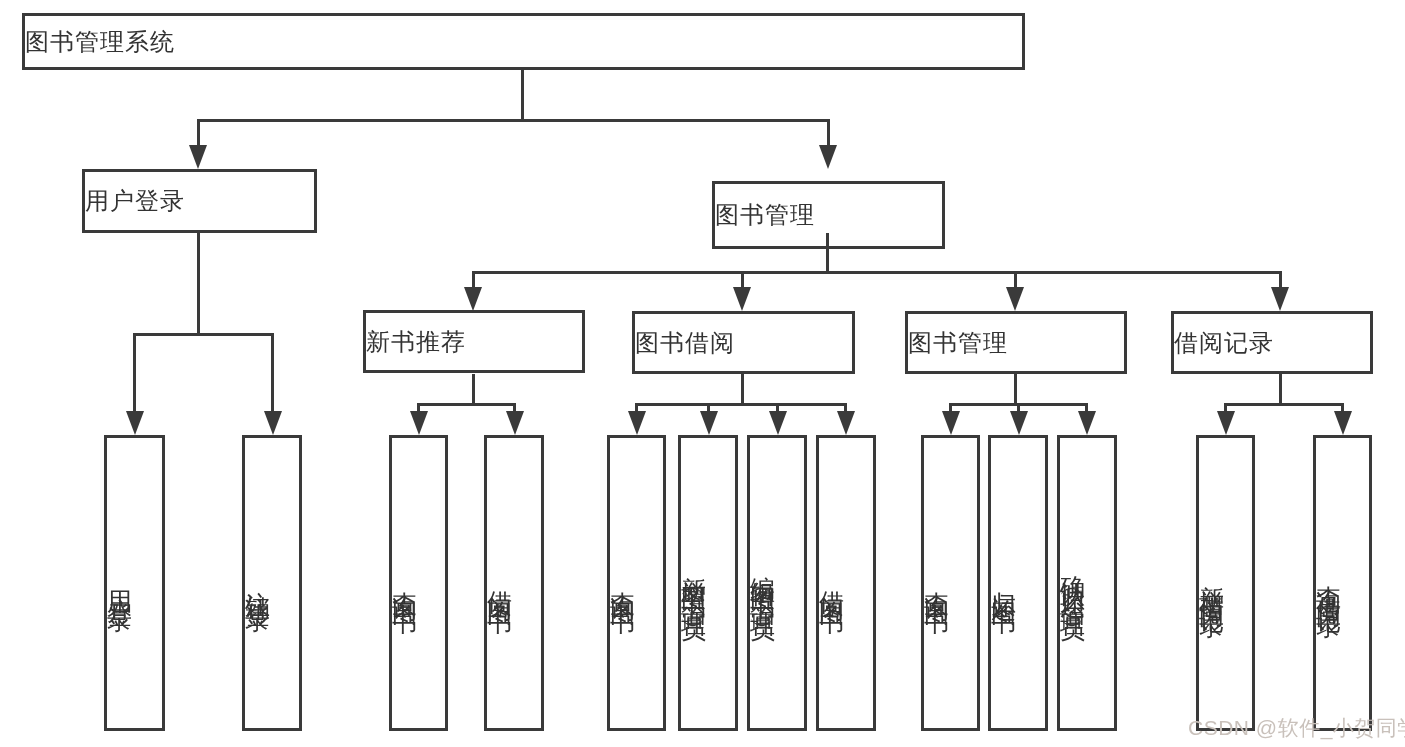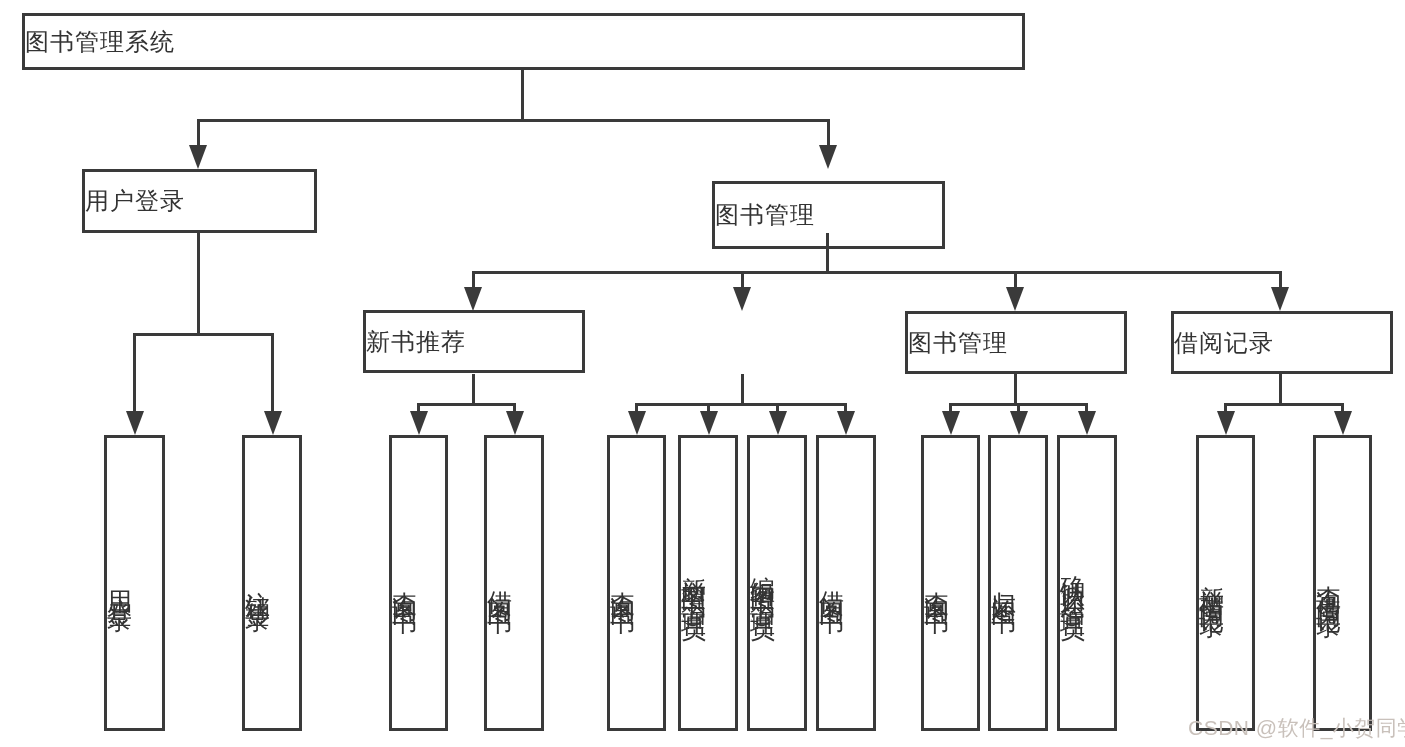--- a/index.html
+++ b/index.html
@@ -96,24 +96,27 @@
   <div class="vline" style="left:1014px;top:271px;height:20px;"></div>
   <div class="vline" style="left:1279px;top:271px;height:20px;"></div>
   <div class="arrow" style="left:464px;top:287px;"></div>
   <div class="arrow" style="left:733px;top:287px;"></div>
   <div class="arrow" style="left:1006px;top:287px;"></div>
   <div class="arrow" style="left:1271px;top:287px;"></div>
 
   <div class="node" style="left:363px;top:310px;width:222px;height:63px;">
     <span class="hlabel">新书推荐</span>
   </div>
+  <div class="node" style="left:632px;top:311px;width:223px;height:63px;">
+    <span class="hlabel">图书借阅</span>
+  </div>
   <div class="node" style="left:905px;top:311px;width:222px;height:63px;">
     <span class="hlabel">图书管理</span>
   </div>
-  <div class="node" style="left:1171px;top:311px;width:222px;height:63px;">
+  <div class="node" style="left:1171px;top:311px;width:202px;height:63px;">
     <span class="hlabel">借阅记录</span>
   </div>
 
   <div class="vline" style="left:472px;top:374px;height:32px;"></div>
   <div class="hline" style="left:417px;top:403px;width:99px;"></div>
   <div class="vline" style="left:417px;top:403px;height:12px;"></div>
   <div class="vline" style="left:513px;top:403px;height:12px;"></div>
   <div class="arrow" style="left:410px;top:411px;"></div>
   <div class="arrow" style="left:506px;top:411px;"></div>
 

